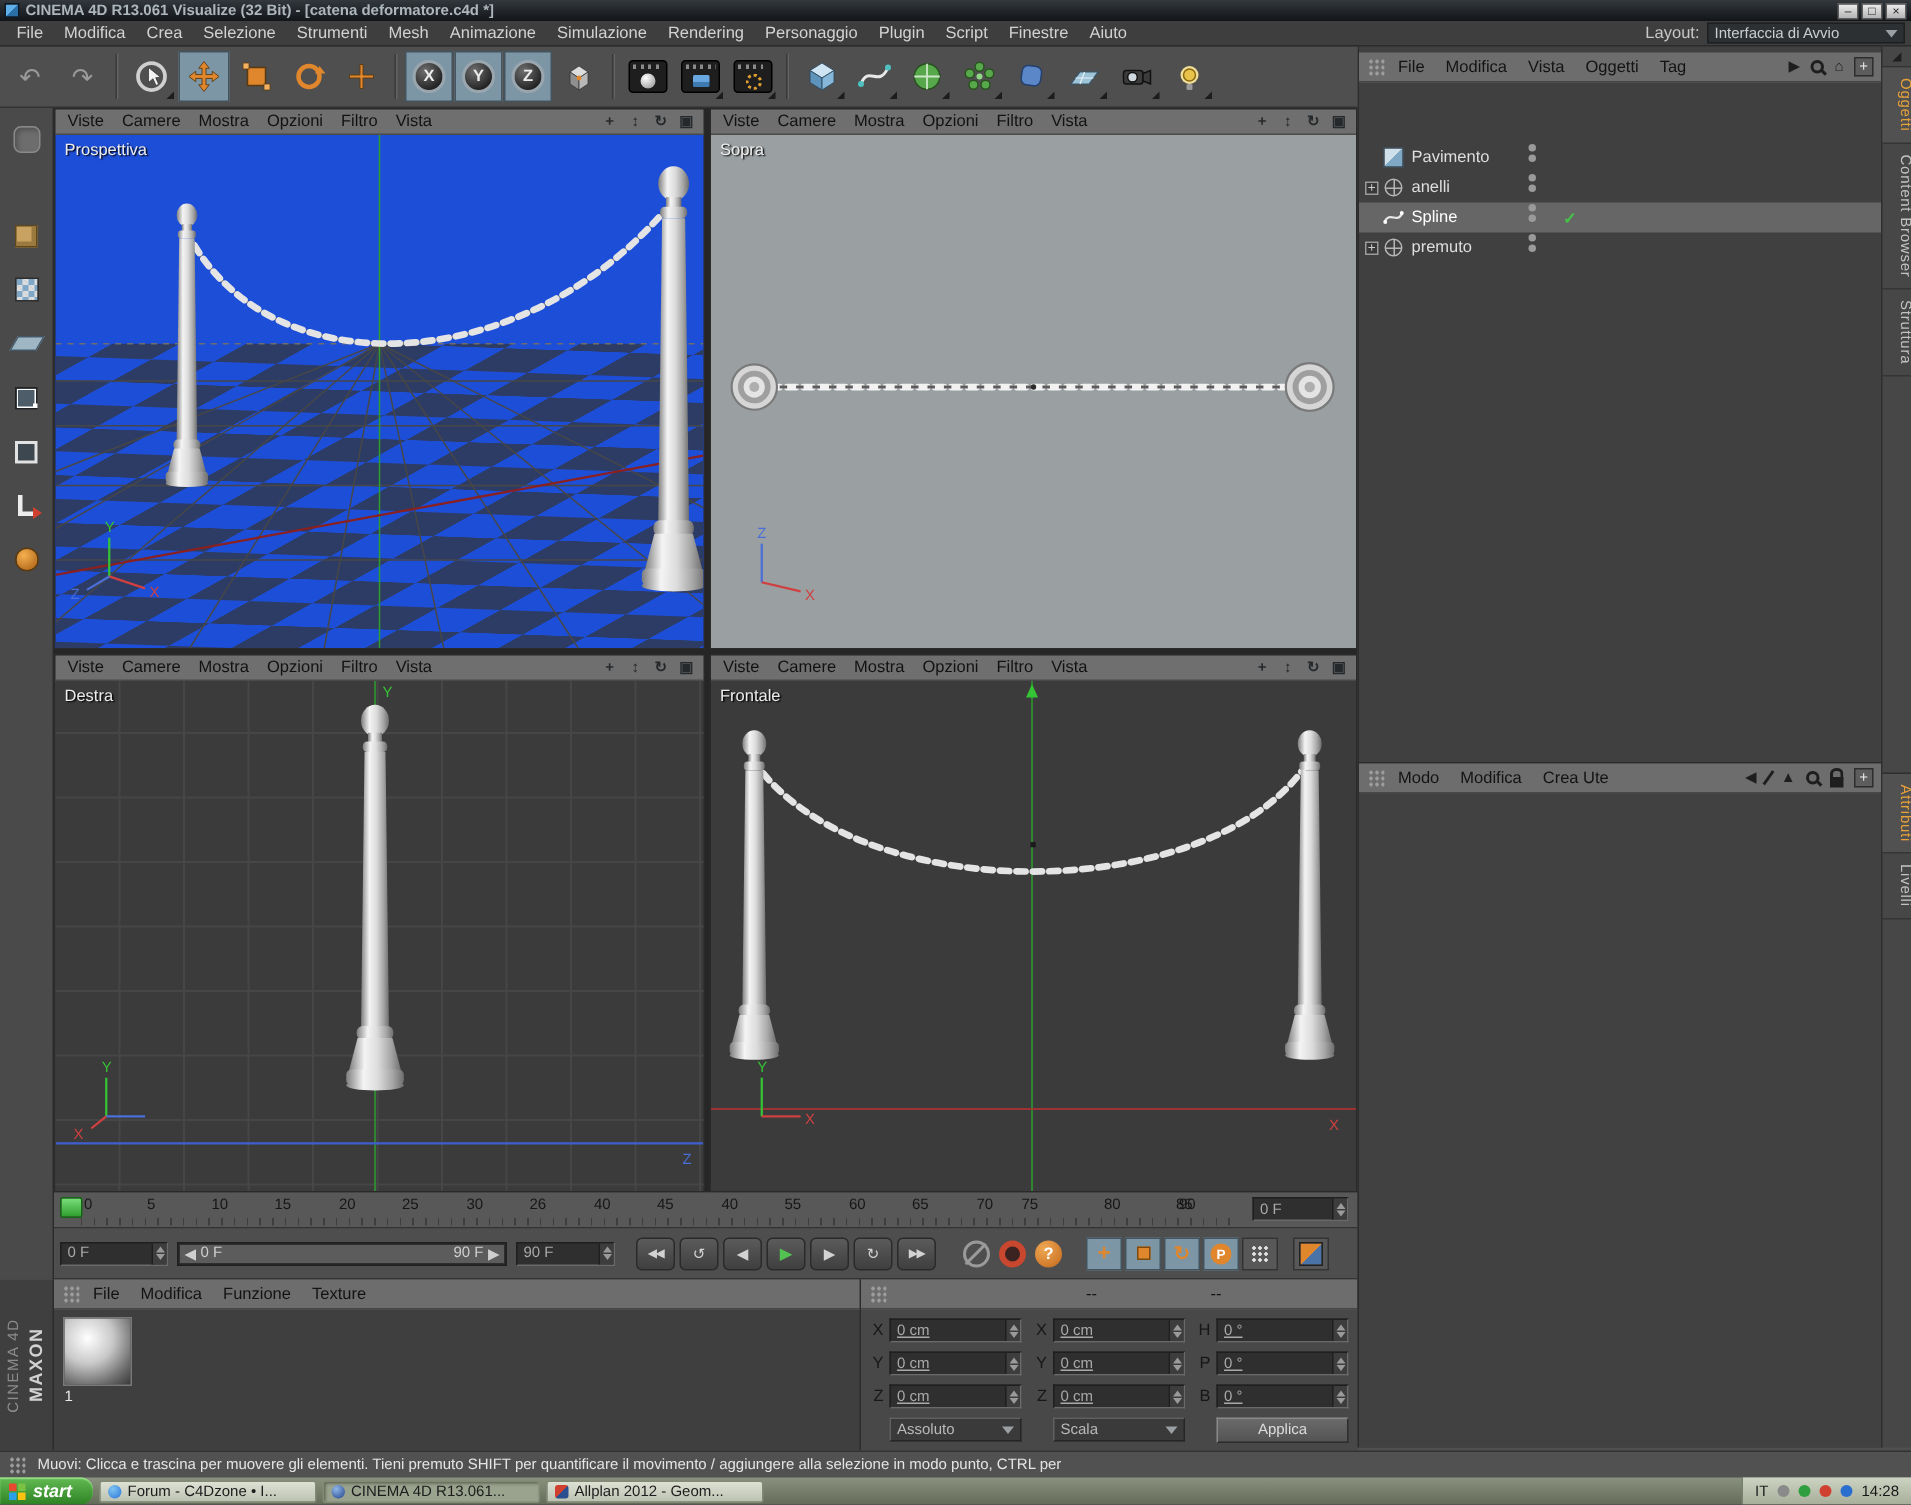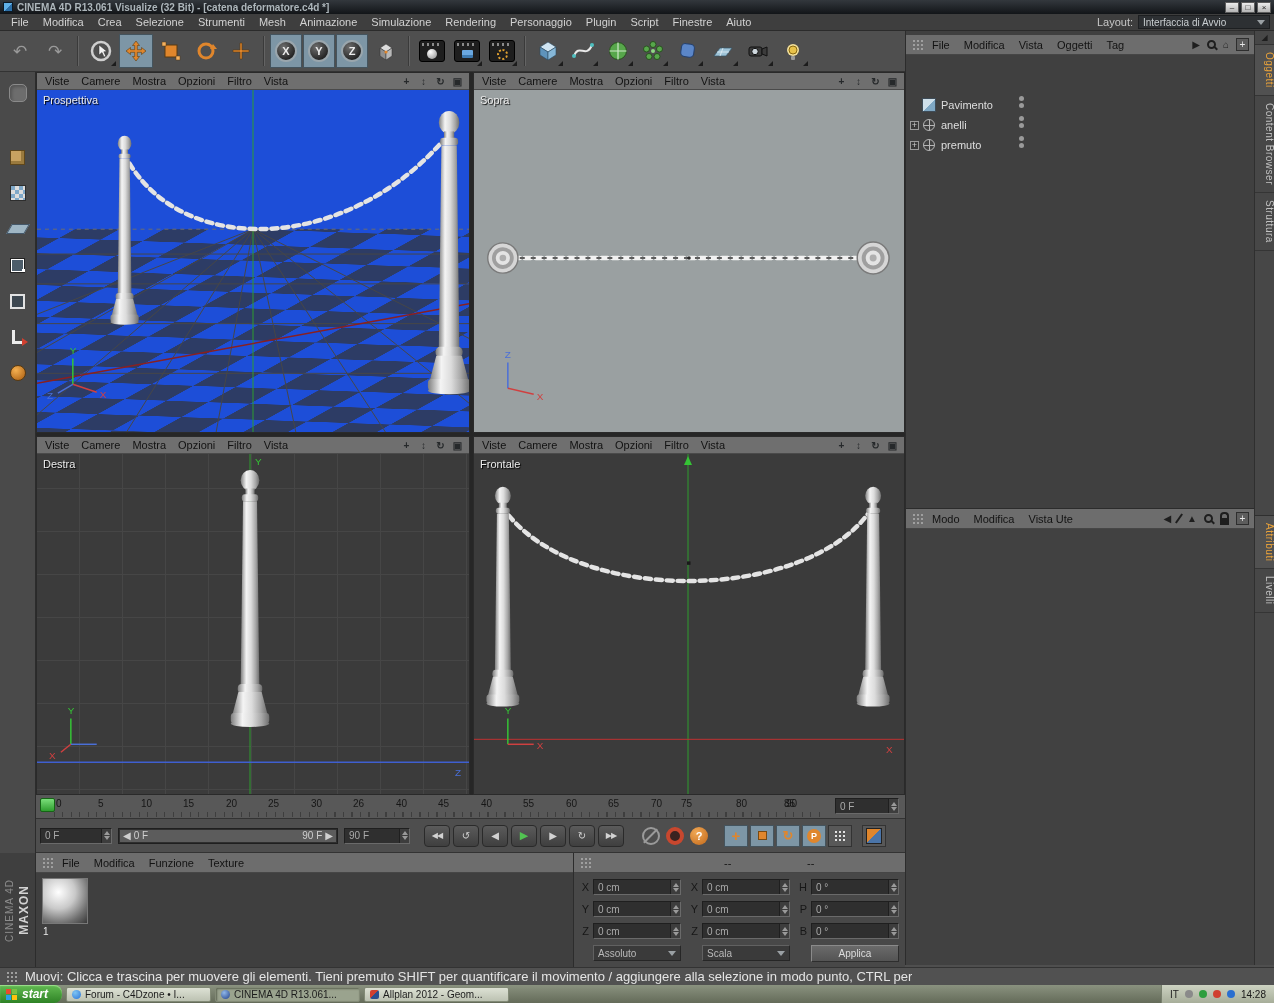--- a/index.html
+++ b/index.html
@@ -151,27 +151,27 @@
 .mat-body{position:absolute;left:0;top:20px;right:0;bottom:0;}
 .mat-item{position:absolute;left:6px;top:5px;width:48px;}
 .mat-thumb{width:46px;height:46px;background:radial-gradient(circle at 35% 30%,#ffffff,#c9c9c9 40%,#6e6e6e 75%,#383838);border:1px solid #787878;}
 .mat-label{color:#e8e8e8;font-size:10px;padding:2px 1px;}
 #coords{position:absolute;left:574px;top:853px;width:331px;height:114px;background:#484848;z-index:12;}
 #coords .phead{position:relative;}
 #coords .hdash{position:absolute;color:#141414;top:4px;}
 .coord-grid{position:absolute;left:0;top:20px;right:0;bottom:0;display:grid;grid-template-columns:1fr 1fr 1fr;grid-template-rows:1fr 1fr 1fr 1fr;padding:3px 4px;column-gap:4px;}
 .ccell{display:flex;align-items:center;gap:4px;padding:1px 2px;}
 .clabel{width:9px;text-align:right;color:#171717;}
-.cfield{flex:1;}
+.cfield{flex:1;text-decoration:underline;}
 .ddfield{flex:1;height:16px;background:#3a3a3a;border:1px solid #262626;border-top-color:#616161;border-left-color:#616161;display:flex;align-items:center;justify-content:space-between;padding:0 4px;color:#b9b9b9;font-size:10px;}
 .applybtn{flex:1;height:17px;background:linear-gradient(#6a6a6a,#545454);border:1px solid #2e2e2e;border-top-color:#8a8a8a;border-left-color:#8a8a8a;color:#dcdcdc;display:flex;align-items:center;justify-content:center;font-size:10px;}
 
 
 #statusbar{position:absolute;left:0;top:967px;width:1274px;height:18px;background:#515151;border-top:1px solid #333;display:flex;align-items:center;padding:0 4px;gap:6px;z-index:14;}
-#statusbar .st{color:#e4e4e4;white-space:nowrap;overflow:hidden;font-size:13px;}
+#statusbar .st{color:#e4e4e4;white-space:nowrap;overflow:hidden;font-size:10px;}
 
 
 #taskbar{position:absolute;left:0;top:985px;width:1274px;height:18px;background:linear-gradient(#8a927f,#646b59);display:flex;align-items:center;z-index:40;}
 .startbtn{height:18px;background:linear-gradient(#63bb52,#2e8225);border-radius:0 8px 8px 0;color:#fff;font-weight:bold;font-style:italic;font-size:12px;padding:0 14px 0 6px;display:flex;align-items:center;gap:5px;box-shadow:inset 0 1px 1px #9fe08f;}
 .winflag{width:5px;height:5px;background:#e84a30;box-shadow:6px 0 0 #7ac143,0 6px 0 #2ba0e8,6px 6px 0 #ffc20e;margin:-5px 6px 0 0;}
 .task{height:15px;margin-left:4px;width:145px;background:linear-gradient(#dde1d4,#bcc2b2);border:1px solid #828a76;border-radius:2px;color:#1c1c1c;font-size:10px;display:flex;align-items:center;gap:4px;padding:0 5px;white-space:nowrap;overflow:hidden;}
 .task.on{background:#9aa38e;box-shadow:inset 1px 1px 2px #5d6452;}
 .ticon{width:9px;height:9px;flex:0 0 auto;border-radius:2px;}
 .ticon.ie{background:radial-gradient(circle at 35% 30%,#7ec4f2,#2b74d8);border-radius:50%;}
 .ticon.c4d{background:radial-gradient(circle at 35% 30%,#8fb7e8,#22418a);border-radius:50%;}
@@ -595,37 +595,53 @@
       </div>
       <div class="om-row">
         <span class="exp">+</span>
         <span class="obj-icon null"></span>
         <span>anelli</span>
         <span class="dots">
             <i></i>
             <i></i>
           </span>
       </div>
+      <div class="om-row sel">
+        <span class="exp-sp"></span>
+        <span class="obj-icon">
+          <svg width="14" height="14">
+              <path d="M1,10 C5,2 9,12 13,4" fill="none" stroke="#e8e8e8" stroke-width="1.5"></path>
+              <circle cx="1.5" cy="10" r="1.3" fill="#fff"></circle>
+              <circle cx="12.5" cy="4" r="1.3" fill="#fff"></circle>
+            </svg>
+        </span>
+        <span>Spline</span>
+        <span class="dots">
+            <i></i>
+            <i></i>
+          </span>
+        <span class="om-check">✓</span>
+      </div>
       <div class="om-row">
         <span class="exp">+</span>
         <span class="obj-icon null"></span>
         <span>premuto</span>
         <span class="dots">
             <i></i>
             <i></i>
           </span>
       </div>
     </div>
   </div>
   <div id="am">
     <div class="phead">
       <span class="grip"></span>
       <span class="mi">Modo</span>
       <span class="mi">Modifica</span>
-      <span class="mi">Vista Ute</span>
+      <span class="mi">Crea Ute</span>
       <span class="ph-icons">
         <span class="mini-glyph">◀</span>
         <span class="icon-pen"></span>
         <span class="mini-glyph">▲</span>
         <span class="icon-lens"></span>
         <span class="icon-lock"></span>
         <span class="plusbox">+</span>
       </span>
     </div>
     <div class="am-body"></div>

